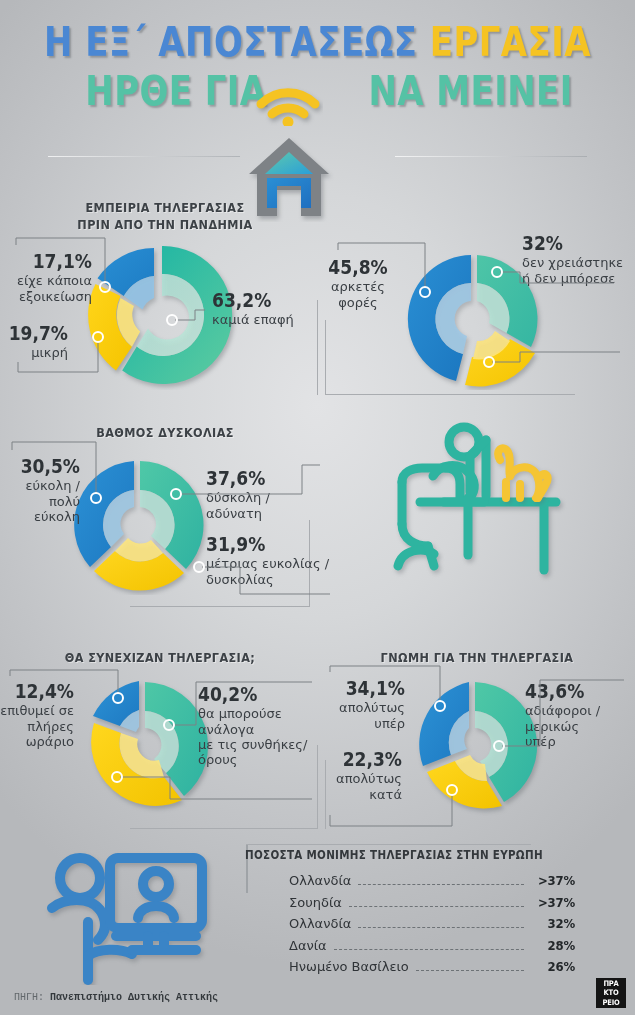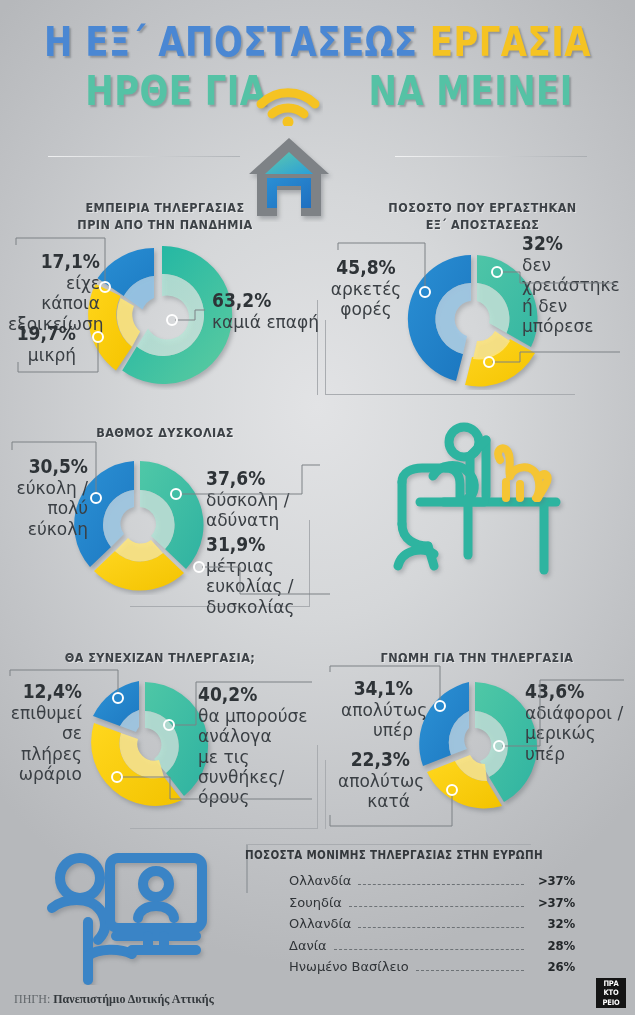--- a/index.html
+++ b/index.html
@@ -50,24 +50,24 @@
 
   
   .cl{position:absolute;line-height:1.18;color:#35393d;}
   .cl .pct{
     font-family:"DejaVu Sans Condensed","Liberation Sans Narrow","Liberation Sans",sans-serif;
     font-size:19px;font-weight:bold;letter-spacing:0px;color:#2e3337;
     display:block;margin-bottom:1px;
   }
   .cl .txt{
     font-family:"DejaVu Sans","Liberation Sans",sans-serif;
-    font-size:17px;color:#3a3f44;display:block;white-space:pre-line;
+    font-size:13px;color:#3a3f44;display:block;white-space:pre-line;
   }
   .cl.right{text-align:left;}
-  .cl.left{text-align:right;margin-left:8px;}
+  .cl.left{text-align:right;}
 
   
   .leaders{position:absolute;left:0;top:0;width:635px;height:1015px;pointer-events:none;}
 
   
   .sep{position:absolute;background:#a9acb0;}
   .sep-v{width:1px;}
   .sep-h{height:1px;}
 
   
@@ -79,22 +79,22 @@
   .eu-rows{margin-top:11px;margin-left:44px;}
   .eu-row{display:flex;align-items:baseline;font-size:13px;color:#2f3337;
           font-family:"DejaVu Sans","Liberation Sans",sans-serif;margin-bottom:5.5px;}
   .eu-name{white-space:nowrap;}
   .eu-dots{flex:1;border-bottom:1px dashed #6d7276;margin:0 7px 4px 7px;height:1px;}
   .eu-val{
     font-family:"DejaVu Sans Condensed","Liberation Sans Narrow","Liberation Sans",sans-serif;
     font-weight:bold;font-size:13px;color:#23272a;min-width:44px;text-align:right;letter-spacing:-.2px;
   }
 
-  .src{position:absolute;left:14px;top:992px;font-size:12px;color:#62676b;
-       font-family:Liberation Serif, serif;}
+  .src{position:absolute;left:14px;top:992px;font-size:10px;color:#62676b;
+       font-family:Liberation Mono, monospace;}
   .src b{color:#33383c;}
 
   .logo{position:absolute;left:596px;top:978px;width:30px;height:30px;background:#141414;
         color:#fff;font-family:"DejaVu Sans Condensed","Liberation Sans Narrow","Liberation Sans",sans-serif;
         font-weight:bold;font-size:7.5px;line-height:9.4px;text-align:center;padding-top:1px;
         box-sizing:border-box;letter-spacing:-.2px;}
 
   .illu{position:absolute;}
 </style>
 </head>
@@ -199,24 +199,20 @@
   <div class="cl left" style="left:0px;top:250px;width:92px;">
     <span class="pct">17,1%</span>
     <span class="txt">είχε κάποια
 εξοικείωση</span>
   </div>
   <div class="cl left" style="left:0px;top:322px;width:68px;">
     <span class="pct">19,7%</span>
     <span class="txt">μικρή</span>
   </div>
 
-  <div class="panel" style="left:340px;top:200px;width:285px;">
-    <div class="ptitle">ΠΟΣΟΣΤΟ ΠΟΥ ΕΡΓΑΣΤΗΚΑΝ
-ΕΞ΄ ΑΠΟΣΤΑΣΕΩΣ</div>
-  </div>
 
   <svg class="donut" style="left:401px;top:250px;" width="150" height="140" viewBox="0 0 150 140">
     <defs>
       <linearGradient id="g2t" x1="0" y1="0" x2="1" y2="1">
           <stop offset="0%" stop-color="#4ec5a7"></stop>
           <stop offset="100%" stop-color="#35b6a2"></stop>
         </linearGradient>
       <linearGradient id="g2b" x1="0" y1="0" x2="1" y2="1">
           <stop offset="0%" stop-color="#2a8fd4"></stop>
           <stop offset="100%" stop-color="#1b76bf"></stop>

